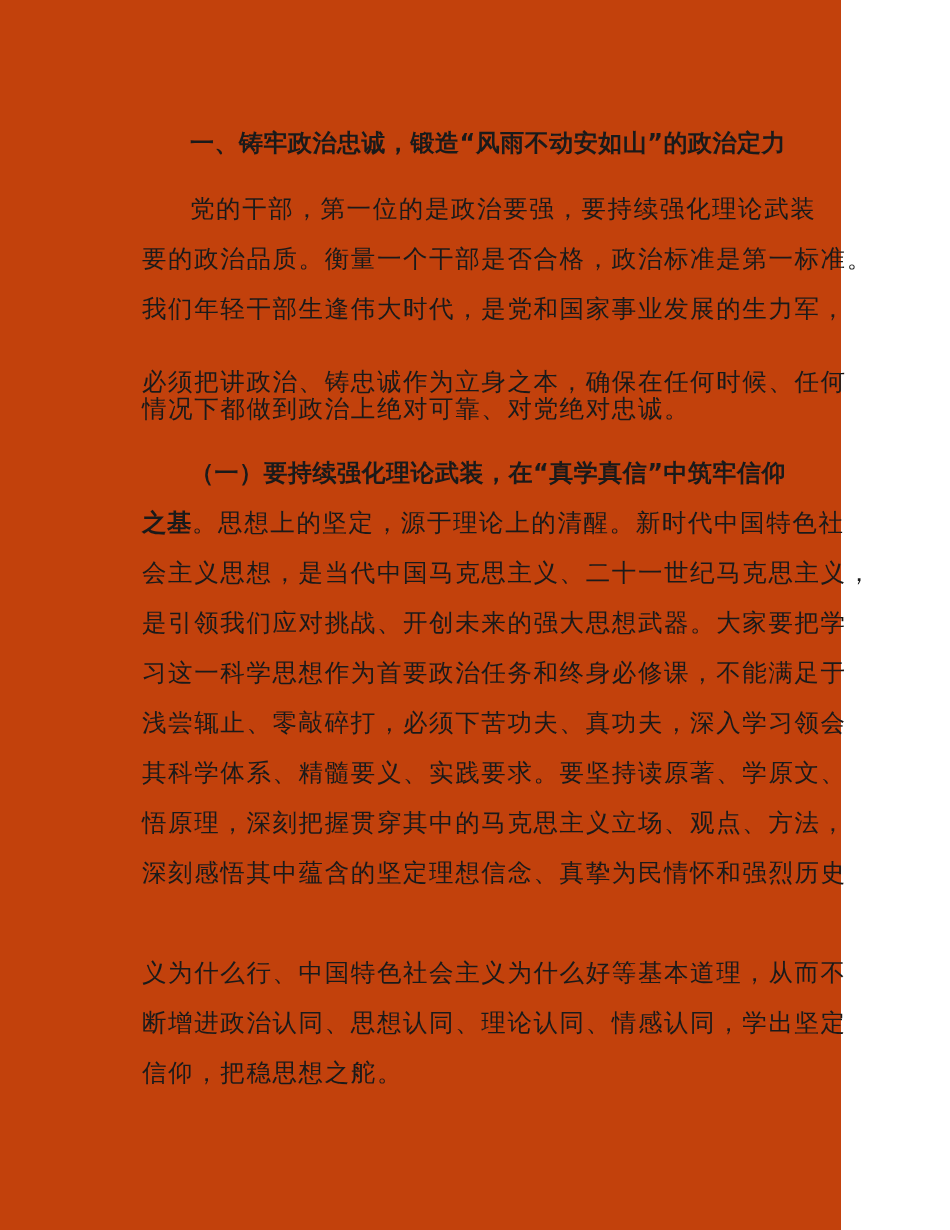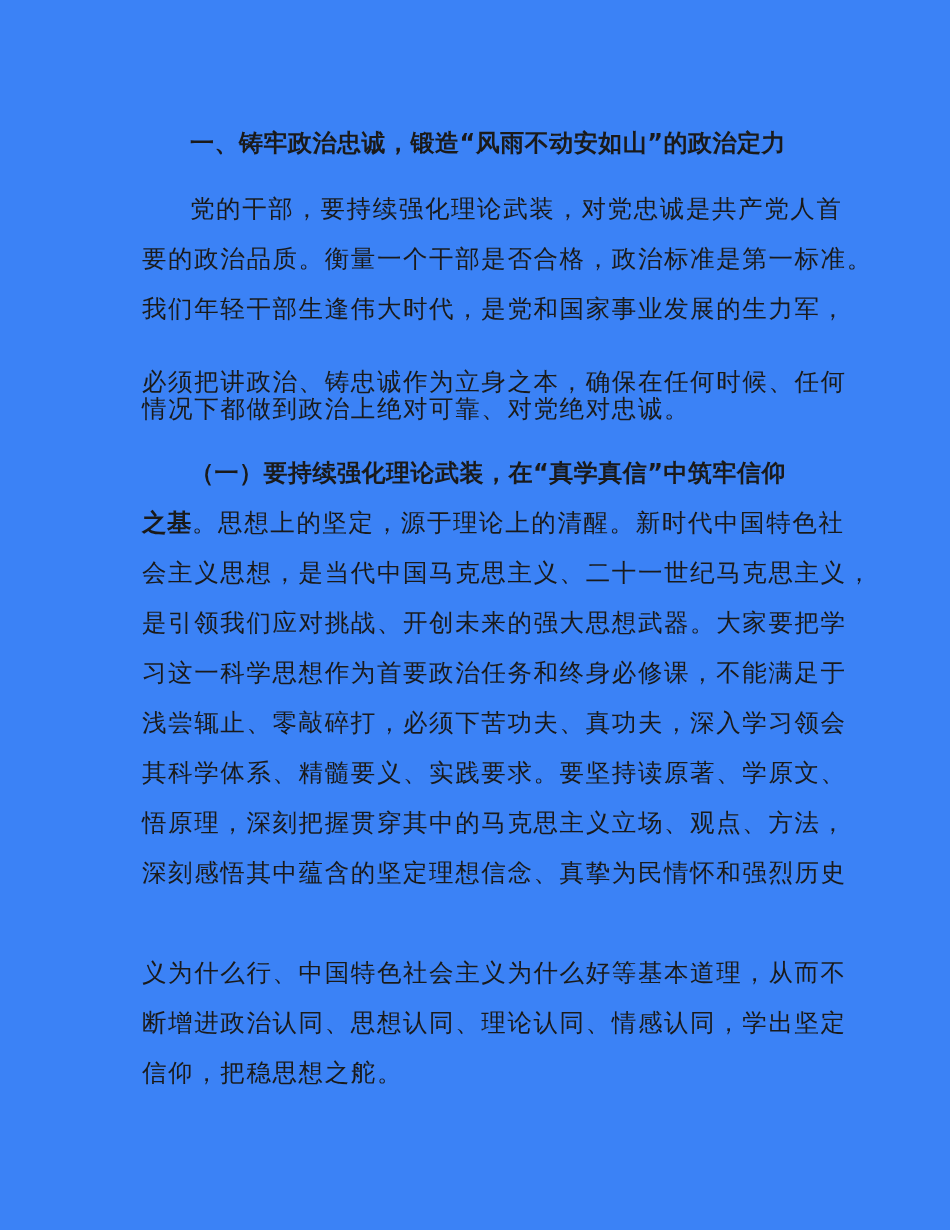--- a/index.html
+++ b/index.html
@@ -1,28 +1,28 @@
 <!DOCTYPE html>
 <html><head>
 <meta charset="utf-8">
 <style>
   html, body { margin: 0; padding: 0; background: #ffffff; }
   body { width: 950px; height: 1230px; position: relative; overflow: hidden; font-family: "DejaVu Sans", sans-serif; color: #1a1a1a; }
-  .page { position: absolute; left: 0; top: 0; width: 950px; height: 1230px; background: #3b82f6; }
+  .page { position: absolute; left: 0; top: 0; width: 841px; height: 1230px; background: #c2410c; }
   .line { position: absolute; left: 142px; white-space: nowrap; font-size: 24.5px; letter-spacing: 1.6px; line-height: 32px; font-family: "DejaVu Serif", serif; font-weight: normal; }
   .heading { font-family: "DejaVu Sans", sans-serif; font-weight: bold; font-size: 24px; letter-spacing: 0.5px; }
   .bold { font-family: Liberation Mono, monospace; font-weight: bold; letter-spacing: 0.5px; }
 </style>
 </head>
 <body>
 
 <div class="page">
   <div class="line heading" style="left:190px; top:127px;">一、铸牢政治忠诚，锻造“风雨不动安如山”的政治定力</div>
 
-  <div class="line" style="left:190px; top:193px;">党的干部，要持续强化理论武装，对党忠诚是共产党人首</div>
+  <div class="line" style="left:190px; top:193px;">党的干部，第一位的是政治要强，要持续强化理论武装</div>
   <div class="line" style="top:243px;">要的政治品质。衡量一个干部是否合格，政治标准是第一标准。</div>
   <div class="line" style="top:293px;">我们年轻干部生逢伟大时代，是党和国家事业发展的生力军，</div>
   <div class="line" style="top:343px;margin-top:23px;">必须把讲政治、铸忠诚作为立身之本，确保在任何时候、任何</div>
   <div class="line" style="top:393px;text-align:center;">情况下都做到政治上绝对可靠、对党绝对忠诚。</div>
 
   <div class="line heading" style="left:190px; top:457px;">（一）要持续强化理论武装，在“真学真信”中筑牢信仰</div>
   <div class="line" style="top:507px;">
     <span class="bold">之基</span><span>。思想上的坚定，源于理论上的清醒。新时代中国特色社</span>
   </div>
   <div class="line" style="top:557px;">会主义思想，是当代中国马克思主义、二十一世纪马克思主义，</div>

